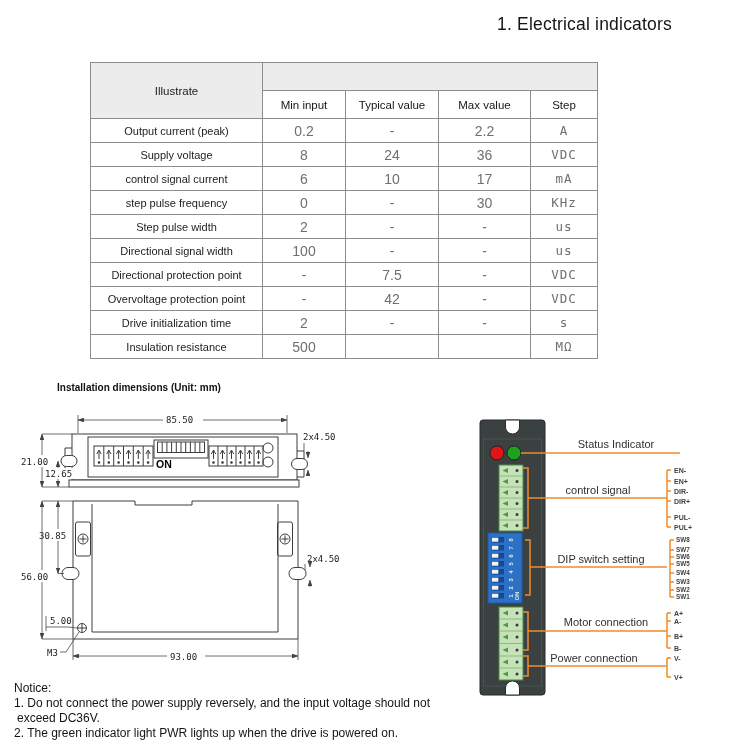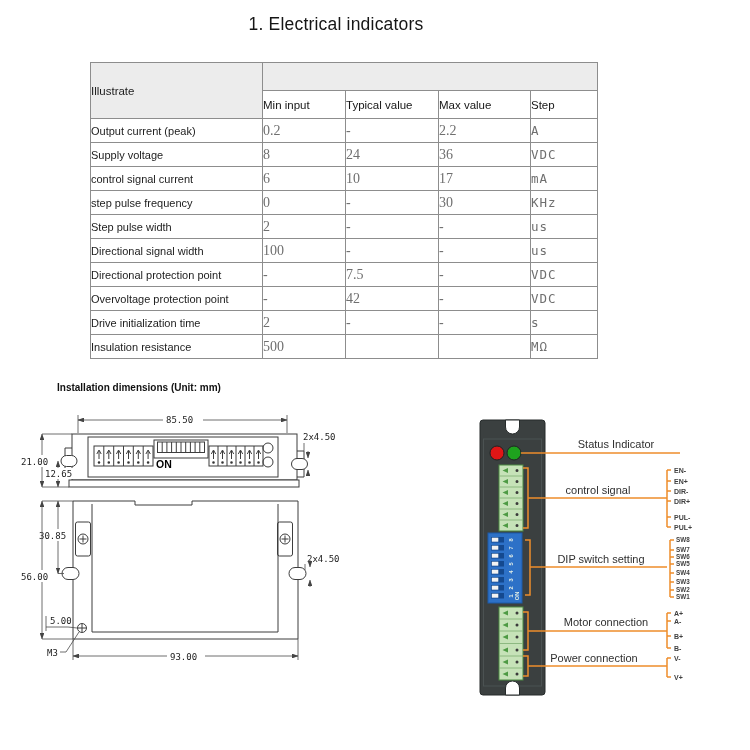--- a/index.html
+++ b/index.html
@@ -1,24 +1,24 @@
 <!DOCTYPE html>
 <html><head>
 <meta charset="utf-8">
 <style>
   html,body{margin:0;padding:0;background:#fff}
   .page{position:relative;width:750px;height:750px;background:#fff;font-family:"Liberation Sans",sans-serif;overflow:hidden}
-  .title{position:absolute;top:14px;left:0;width:672px;text-align:center;font-size:17.5px;color:#151515;letter-spacing:.2px}
+  .title{position:absolute;top:14px;left:0;width:672px;text-align:right;font-size:17.5px;color:#151515;letter-spacing:.2px}
   table.spec{position:absolute;left:90px;top:62px;border-collapse:collapse;table-layout:fixed;width:507px}
-  .spec td{border:1px solid #8d8d8d;padding:0;overflow:hidden;vertical-align:middle}
+  .spec td{border:1px solid #8d8d8d;text-align:center;padding:0;overflow:hidden;vertical-align:middle}
   .spec .corner{background:#ececec;font-size:11.5px;color:#1c1c1c}
   .spec .merged{background:#ececec;height:27px}
   .spec .colhead{font-size:11.5px;color:#161616;height:27px}
   .spec .lbl{font-size:11px;color:#1c1c1c;height:23px}
-  .spec .val{font-family:Liberation Serif, serif;font-size:14px;color:#6f6f6f}
+  .spec .val{font-family:Liberation Sans, sans-serif;font-size:14px;color:#6f6f6f}
   .spec .unit{font-family:"DejaVu Sans Mono",monospace;font-size:12.5px;color:#6f6f6f;letter-spacing:1px}
   .dim-heading{position:absolute;left:57px;top:382px;font-size:10px;font-weight:bold;color:#111}
   .notice{position:absolute;left:14px;top:681px;font-size:12px;color:#141414;line-height:15px;width:480px}
   .notice .ind{padding-left:3px}
   svg text{font-family:"Liberation Sans",sans-serif}
   .cad{font-family:"DejaVu Sans Mono",monospace;font-size:9px;fill:#222}
   .cadbold{font-family:"Liberation Sans",sans-serif;font-size:10.5px;font-weight:bold;fill:#000}
   .anno{fill:#303030;font-size:11px}
   .pin{fill:#3f3f3f;font-size:7px;font-weight:bold}
   .sw{fill:#3f3f3f;font-size:6.3px;font-weight:bold}
@@ -324,14 +324,20 @@
       <text class="pin" x="204" y="240.5">B-</text>
 
       <path class="org" d="M53,246 H58 V266 H53 M58,256 H197"></path>
       <text class="anno" text-anchor="middle" x="124" y="252">Power connection</text>
       <path class="org" d="M197,248 V267 M197,248 H201 M197,267 H201"></path>
       <text class="pin" x="204" y="250.5">V-</text>
       <text class="pin" x="204" y="269.5">V+</text>
     </g>
   </svg>
 
+  <div class="notice">
+    <div>Notice:</div>
+    <div>1. Do not connect the power supply reversely, and the input voltage should not</div>
+    <div class="ind">exceed DC36V.</div>
+    <div>2. The green indicator light PWR lights up when the drive is powered on.</div>
+  </div>
 
 </div>
 
 </body></html>

